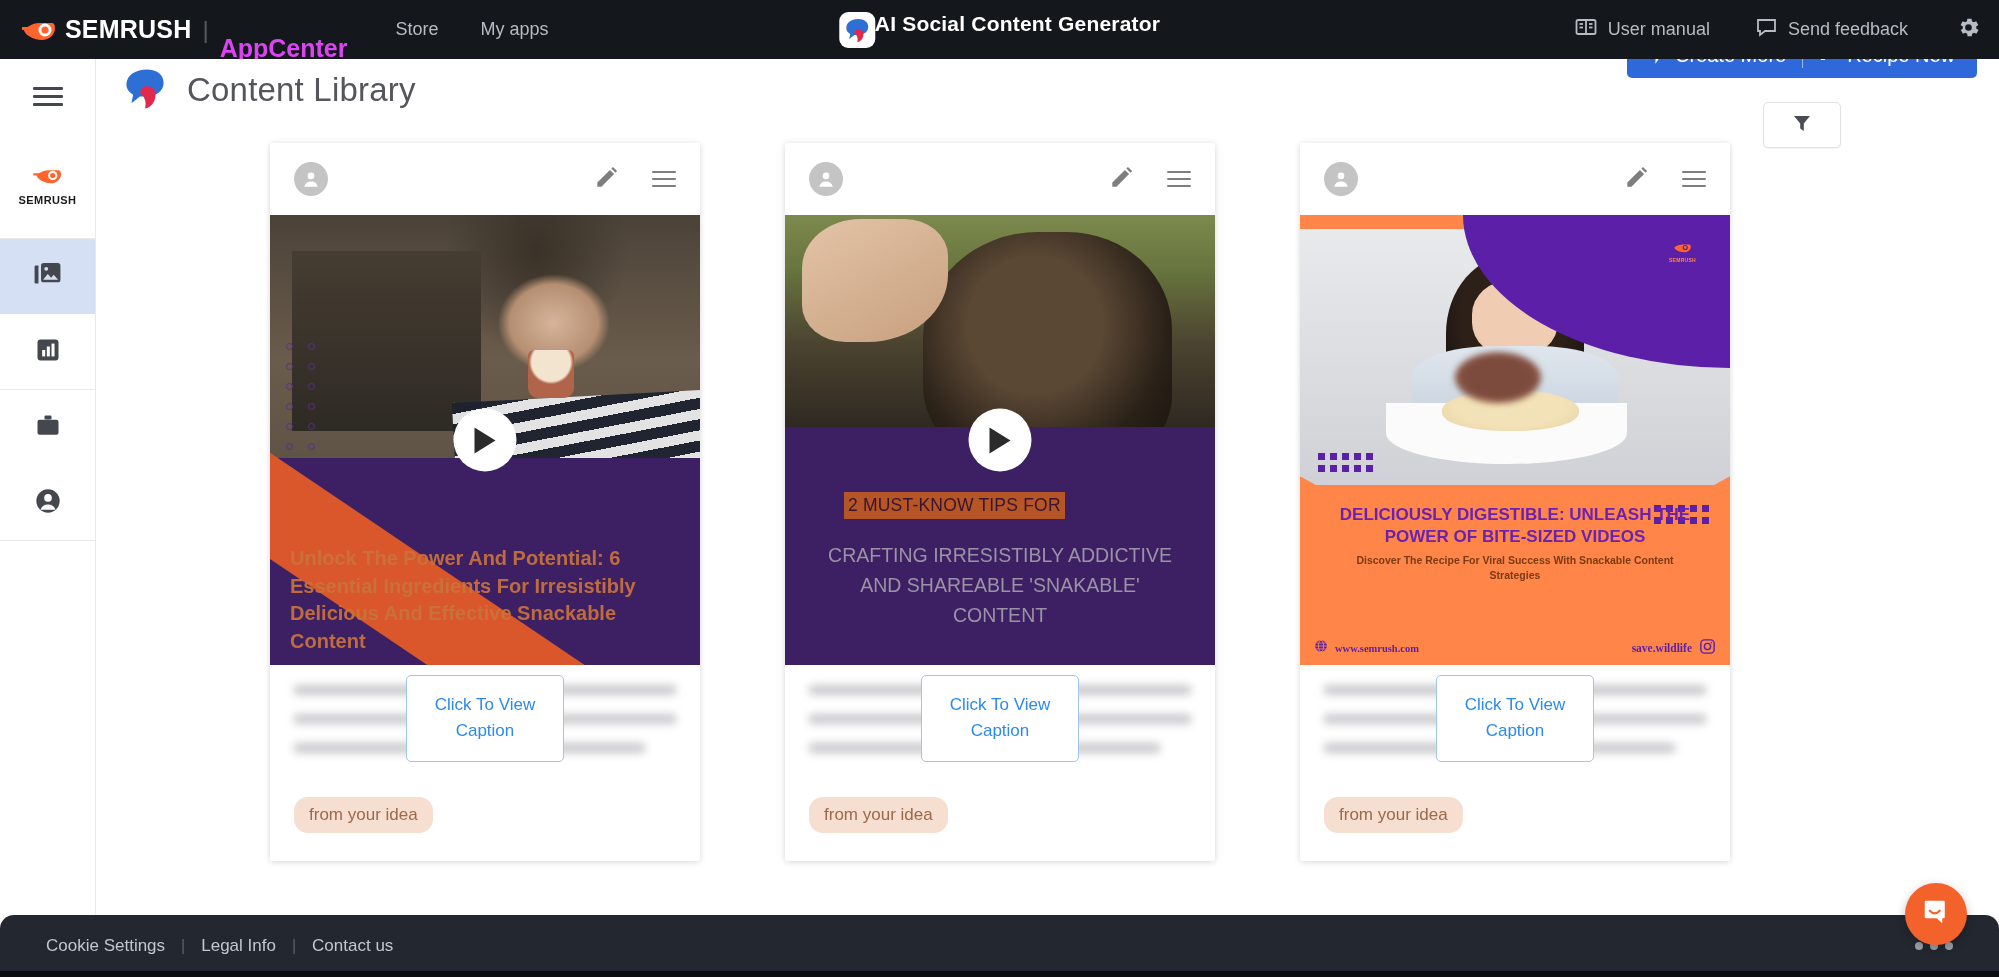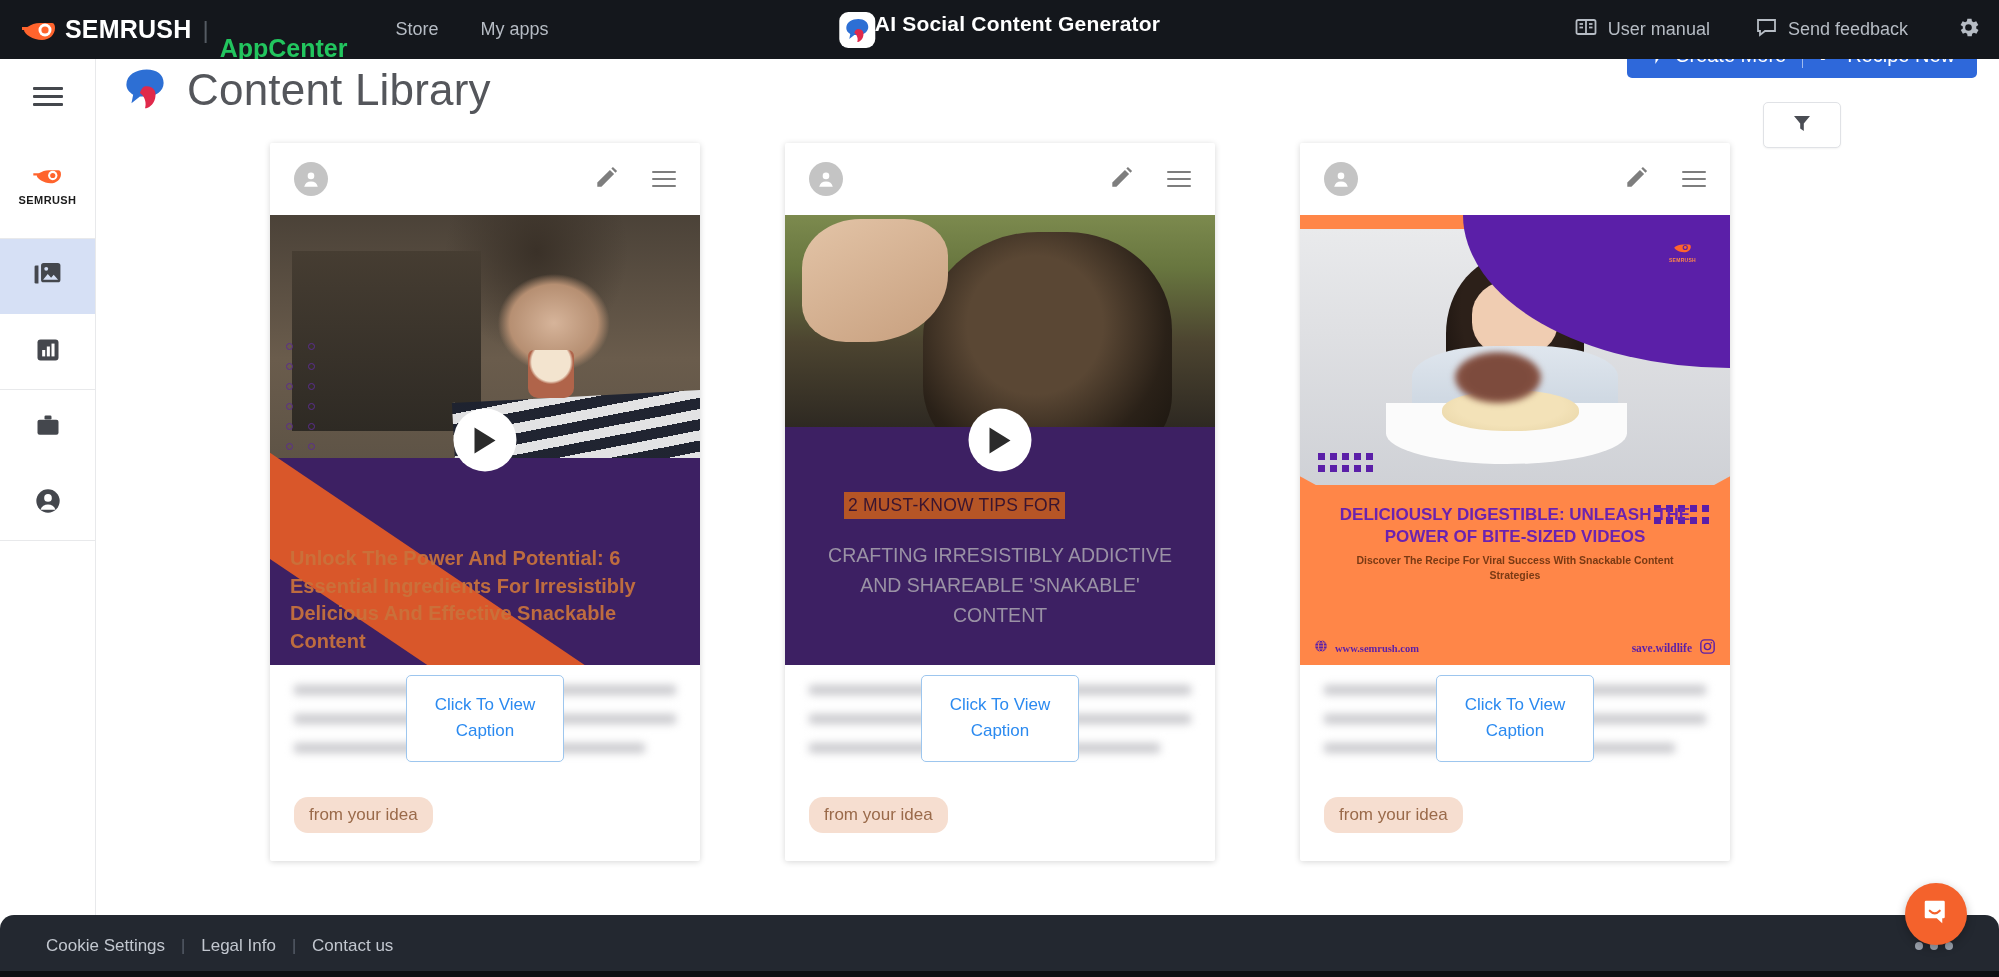--- a/index.html
+++ b/index.html
@@ -16,21 +16,21 @@
     background: #14171c;
     display: flex; align-items: center;
   }
   .brand { display: flex; align-items: center; margin-left: 22px; }
   .semrush-logo-mark { width: 34px; height: 26px; position: relative; margin-right: 9px; }
   .semrush-logo-mark svg { display:block; }
   .brand-name {
     color: #fff; font-size: 25px; font-weight: bold; letter-spacing: .2px;
   }
   .brand-div { color: #555b63; font-size: 24px; margin: 0 11px; font-weight: 300; }
-  .brand-sub { color: #22c55e; font-size: 25px; font-weight: bold; margin-top: 38px; }
+  .brand-sub { color: #d946ef; font-size: 25px; font-weight: bold; margin-top: 38px; }
   .topnav { display: flex; align-items: center; margin-left: 48px; gap: 42px; }
   .topnav a {
     color: #b6bcc4; font-size: 18px; text-decoration: none;
   }
   .app-title-wrap {
     position: absolute; left: 50%; transform: translateX(-50%);
     display: flex; align-items: flex-start; 
   }
   .app-icon {
     width: 36px; height: 36px; background: #fff; border-radius: 9px;
@@ -70,21 +70,21 @@
   
   .content {
     position: absolute; left: 96px; top: 59px;
     width: 1903px; height: 856px; background: #fff; overflow: hidden;
   }
   .page-header {
     height: 62px; display: flex; align-items: center; padding: 0 25px 0 25px;
     position: relative;
   }
   .page-header-left { display: flex; align-items: center; gap: 18px; }
-  .page-title { font-size: 44px; color: #54565b; font-weight: 400; letter-spacing: .2px;}
+  .page-title { font-size: 33px; color: #54565b; font-weight: 400; letter-spacing: .2px;}
   .header-actions {
     position: absolute; right: 22px; display: flex; align-items: center; gap: 24px; flex-direction: column;
   }
   .btn-create {
     background: #2e68da; border: none; border-radius: 5px; height: 46px;
     display: flex; align-items: center; color: #fff; padding: 0 22px;
     font-size: 20px; cursor: pointer;
   }
   .btn-create .seg { display: flex; align-items: center; gap: 9px; }
   .btn-create .divider {

